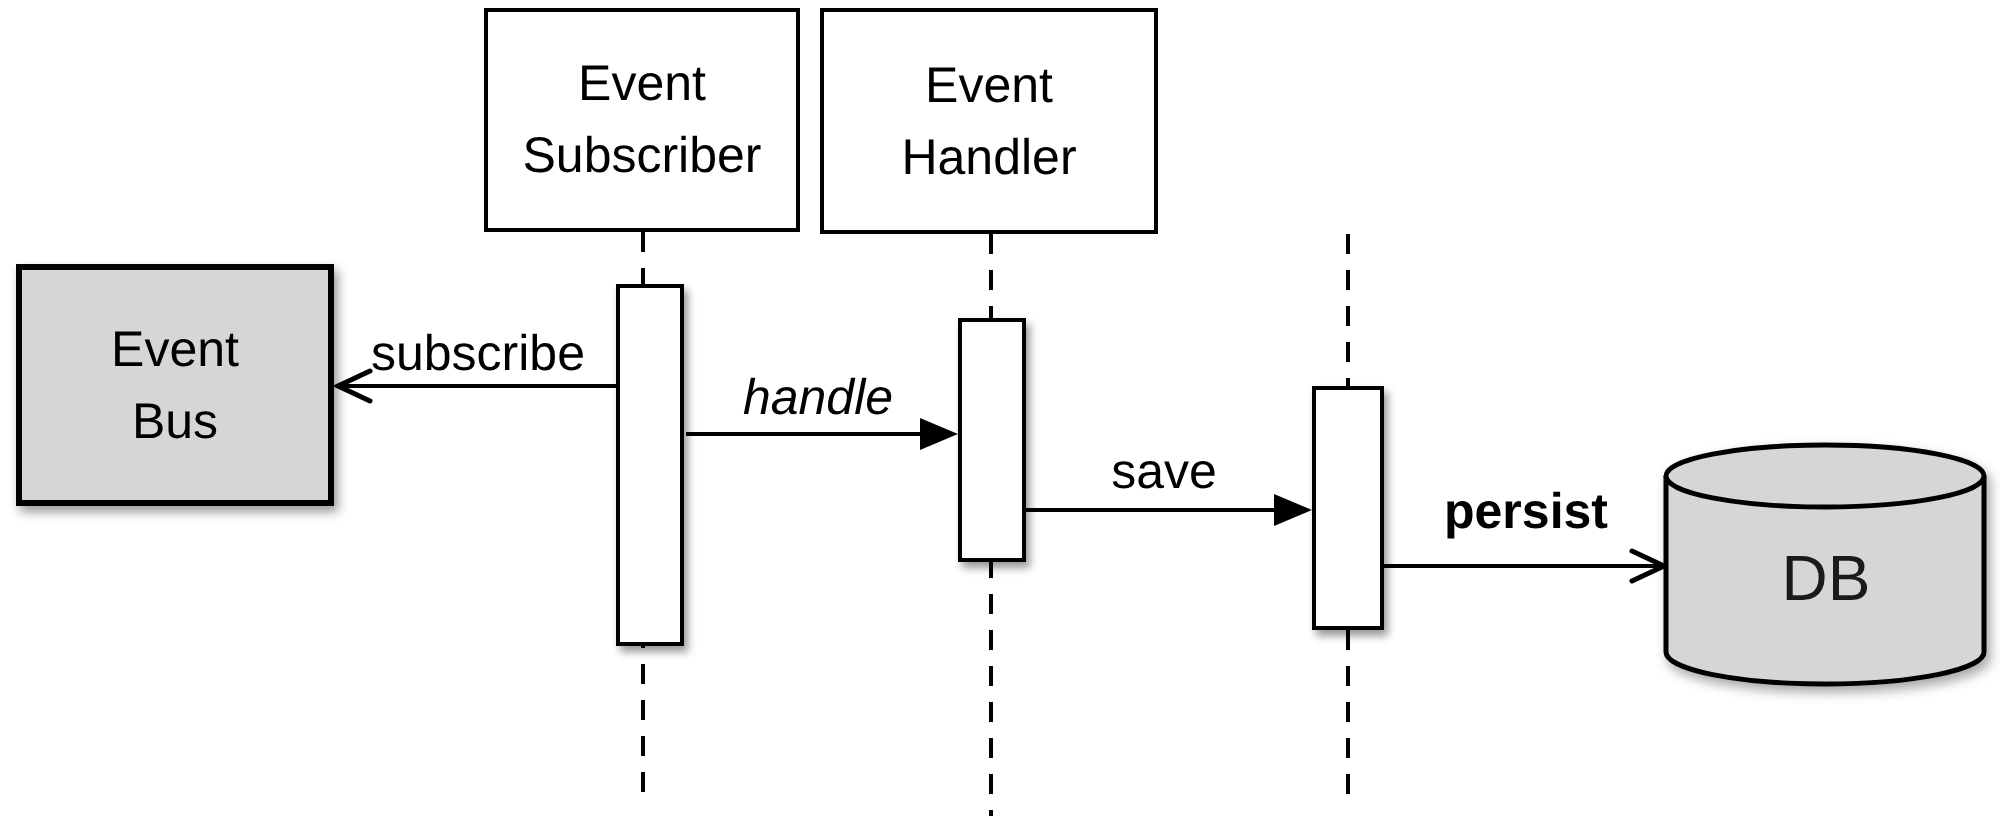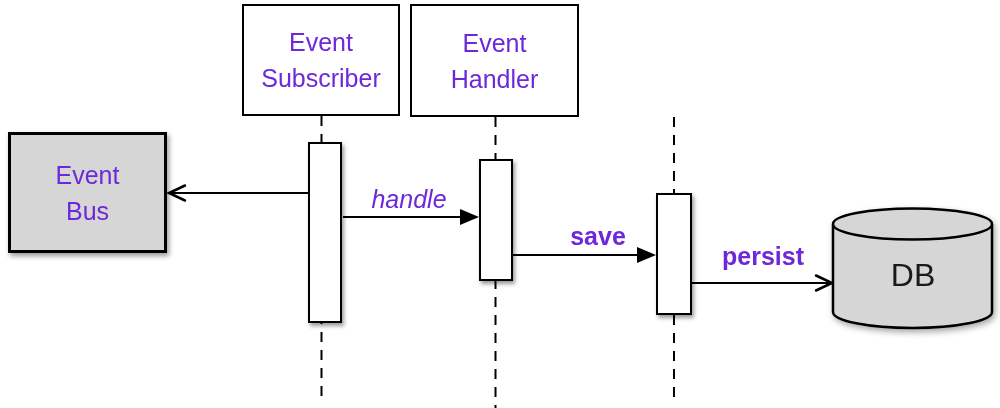--- a/index.html
+++ b/index.html
@@ -1,40 +1,40 @@
 <!DOCTYPE html>
 <html><head>
 <meta charset="utf-8">
 <style>
   html,body { margin:0; padding:0; background:#fff; }
   * { box-sizing:border-box; }
   .stage {
     position:relative; width:1000px; height:408px; background:#ffffff;
-    font-family:"Liberation Sans", sans-serif; color:#6d28d9; overflow:hidden;
+    font-family:"Liberation Sans", sans-serif; color:#000000; overflow:hidden;
   }
   .layer { position:absolute; left:0; top:0; z-index:1; }
   .node {
     position:absolute; display:flex; align-items:center; justify-content:center;
     text-align:center; white-space:pre-line;
     background:#ffffff; border:2px solid #000;
     font-size:25px; line-height:36px; z-index:2;
   }
   .node.gray {
     background:#d6d6d6; border-width:3px;
     box-shadow:2px 3px 5px rgba(0,0,0,0.40);
   }
   .bar {
     position:absolute; background:#ffffff; border:2px solid #000;
     box-shadow:2px 3px 4px rgba(0,0,0,0.40); z-index:3;
   }
   .msg {
     position:absolute; transform:translateX(-50%);
     font-size:25px; line-height:28px; white-space:nowrap; z-index:4;
   }
-  .cylinder-wrap { position:absolute; left:830px; top:206px; z-index:2;
+  .cylinder-wrap { position:absolute; left:830px; top:220px; z-index:2;
     filter:drop-shadow(2px 3px 3px rgba(0,0,0,0.35)); }
   .cylinder-wrap text { font-family:"Liberation Sans", sans-serif; fill:#1a1a1a; }
 </style>
 </head>
 <body>
 
 <div class="stage">
 
   <svg class="layer" width="1000" height="408" viewBox="0 0 1000 408">
 
@@ -74,17 +74,18 @@
       <path d="M3 18 V106 A79.5 16 0 0 0 162 106 V18" fill="#d6d6d6" stroke="#000" stroke-width="2.5"></path>
       <ellipse cx="82.5" cy="18" rx="79.5" ry="15.5" fill="#d6d6d6" stroke="#000" stroke-width="2.5"></ellipse>
       <text x="83" y="80" text-anchor="middle" font-size="32">DB</text>
     </svg>
   </div>
 
   <div class="bar" style="left:308px; top:142px; width:34px; height:181px;"></div>
   <div class="bar" style="left:479px; top:159px; width:34px; height:122px;"></div>
   <div class="bar" style="left:656px; top:193px; width:36px; height:122px;"></div>
 
+  <div class="msg" style="left:239px; top:163px;">subscribe</div>
   <div class="msg" style="left:409px; top:185px;font-style:italic;">handle</div>
-  <div class="msg" style="left:598px; top:222px;font-weight:bold;">save</div>
+  <div class="msg" style="left:582px; top:222px;">save</div>
   <div class="msg" style="left:763px; top:242px;font-weight:bold;">persist</div>
 
 </div>
 
 </body></html>

